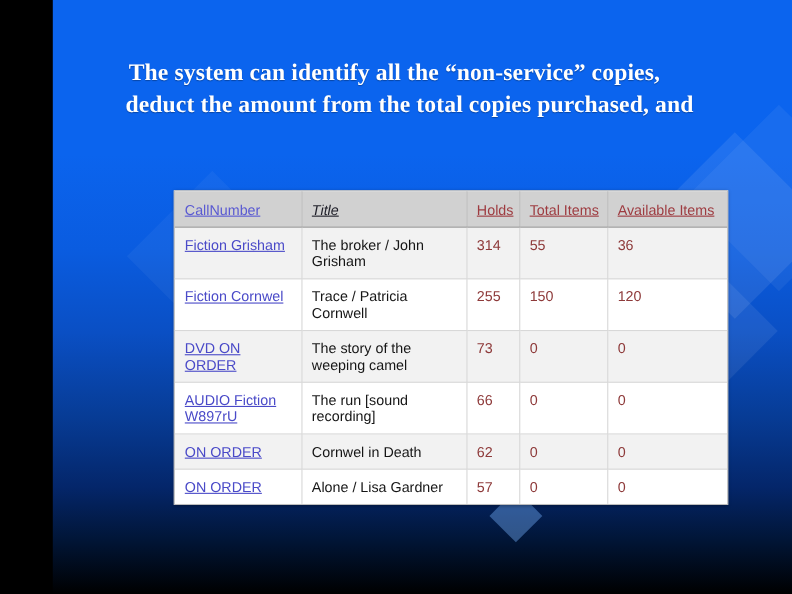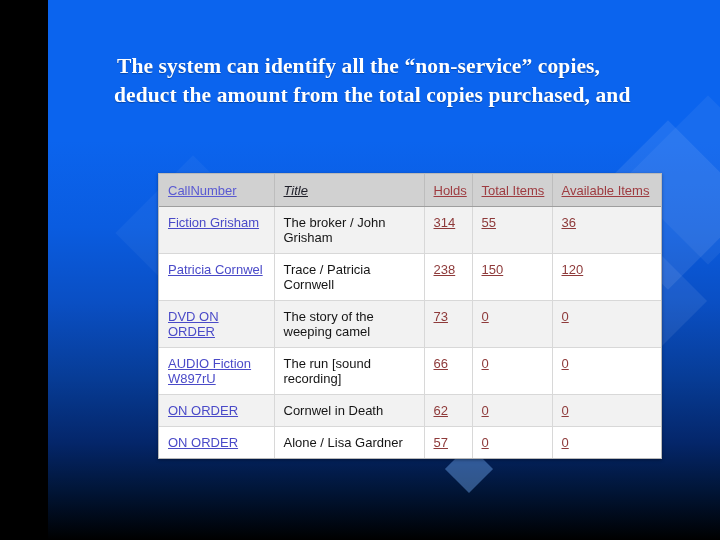--- a/index.html
+++ b/index.html
@@ -121,21 +121,21 @@
   table#results tbody tr.odd  td { background: #f2f2f2; }
   table#results tbody tr.even td { background: #ffffff; }
 
   .call-link {
     color: #4a4ac8;
     text-decoration: underline;
     cursor: pointer;
     display: inline;
   }
   .title-text { color: #151515; }
-  .num        { color: #8e3a3a; text-decoration: underline; }
+  .num        { color: #8e3a3a; }
 </style>
 </head>
 <body>
 
 <div id="slide">
 
   <div class="chevron chev-e"></div>
   <div class="chevron chev-b"></div>
   <div class="chevron chev-a"></div>
   <div class="chevron chev-c"></div>
@@ -176,23 +176,23 @@
       </thead>
       <tbody>
         <tr class="odd">
           <td><span class="call-link">Fiction Grisham</span></td>
           <td><span class="title-text">The broker / John Grisham</span></td>
           <td><span class="num">314</span></td>
           <td><span class="num">55</span></td>
           <td><span class="num">36</span></td>
         </tr>
         <tr class="even">
-          <td><span class="call-link">Patricia Cornwel</span></td>
+          <td><span class="call-link">Fiction Cornwel</span></td>
           <td><span class="title-text">Trace / Patricia Cornwell</span></td>
-          <td><span class="num">238</span></td>
+          <td><span class="num">255</span></td>
           <td><span class="num">150</span></td>
           <td><span class="num">120</span></td>
         </tr>
         <tr class="odd">
           <td><span class="call-link">DVD ON ORDER</span></td>
           <td><span class="title-text">The story of the weeping camel</span></td>
           <td><span class="num">73</span></td>
           <td><span class="num">0</span></td>
           <td><span class="num">0</span></td>
         </tr>

